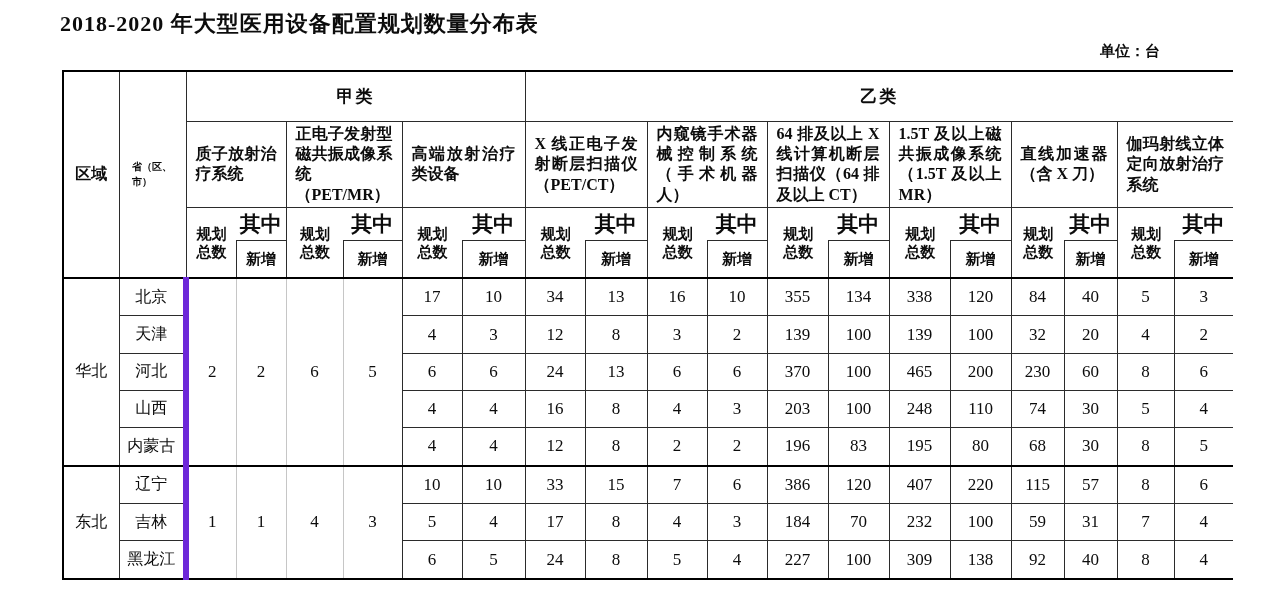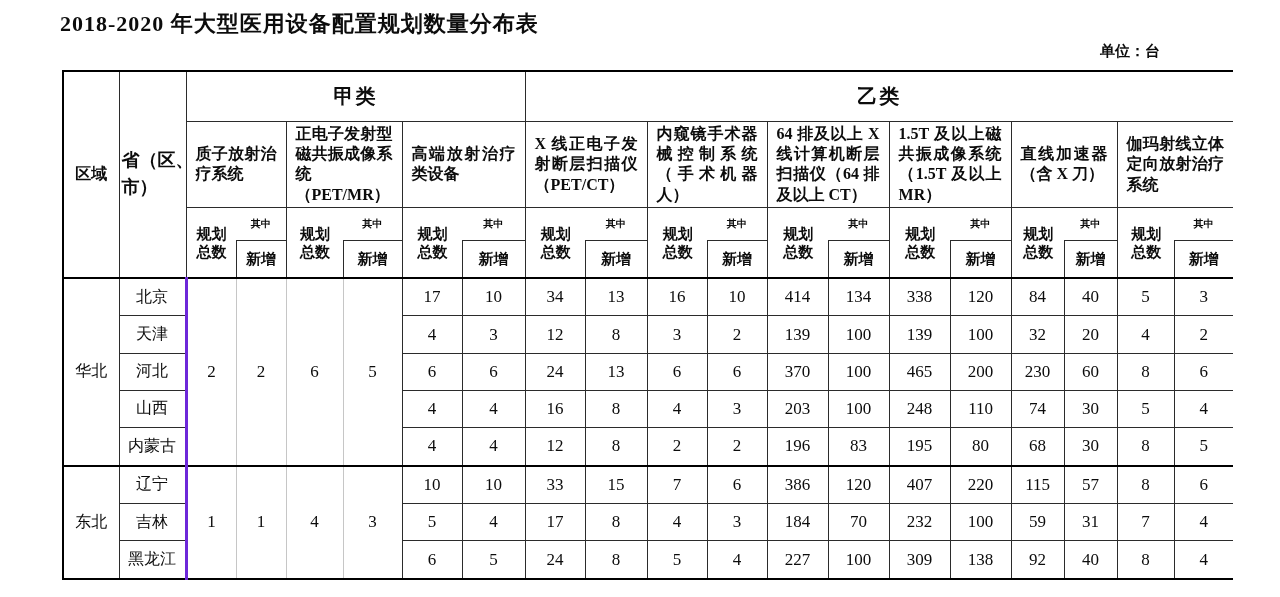--- a/index.html
+++ b/index.html
@@ -8,30 +8,30 @@
   .title{position:absolute;top:9px;left:60px;width:1230px;
          font-size:22px;font-weight:bold;letter-spacing:1px;}
   .unit-note{position:absolute;top:42px;right:120px;font-size:15px;font-weight:bold;}
   table.grid{position:absolute;left:62px;top:70px;width:1170px;height:510px;
              border-collapse:collapse;table-layout:fixed;
              border-top:2px solid #000;border-left:2px solid #000;
              border-bottom:2px solid #000;border-right:none;}
   td{border:1px solid #2b2b2b;text-align:center;vertical-align:middle;
      padding:0 2px;overflow:hidden;font-size:16px;}
   td.hd{font-weight:bold;}
-  td.cat{font-size:20px;letter-spacing:2px;}
+  td.cat{font-size:17px;letter-spacing:2px;}
   td.equip{font-size:16px;line-height:1.28;text-align:justify;padding:2px 9px;}
   td.corner{font-size:16px;}
-  .sheng-span{display:inline-block;width:4.1em;text-align:left;font-size:18px;line-height:1.5;}
+  .sheng-span{display:inline-block;width:4.1em;text-align:left;font-size:10px;line-height:1.5;}
   td.plan{border-right:none;font-size:15px;}
   .plan-span{display:inline-block;width:2.08em;line-height:1.2;text-align:right;}
-  td.qz{border-left:none;font-size:10px;}
+  td.qz{border-left:none;font-size:21px;}
   td.xz{font-size:15px;}
   td.rg,td.prov{font-size:16px;font-weight:normal;}
-  td.prov{border-right:3px solid #6d28d9;}
+  td.prov{border-right:6px solid #6d28d9;}
   td.mg{border-left:1px solid #c6c6c6;border-right:1px solid #c6c6c6;font-size:17px;}
   td.mg-last{border-right:1px solid #2b2b2b;}
   td.num{font-size:17px;}
   tr.row-data-first td{border-top:2px solid #000;}
   td.edge{border-right:none;}
 </style>
 </head>
 <body>
 
 <div class="title">2018-2020 年大型医用设备配置规划数量分布表</div>
@@ -115,21 +115,21 @@
         <td class="num mg" rowspan="5">2</td>
         <td class="num mg" rowspan="5">2</td>
         <td class="num mg" rowspan="5">6</td>
         <td class="num mg mg-last" rowspan="5">5</td>
         <td class="num">17</td>
         <td class="num">10</td>
         <td class="num">34</td>
         <td class="num">13</td>
         <td class="num">16</td>
         <td class="num">10</td>
-        <td class="num">414</td>
+        <td class="num">355</td>
         <td class="num">134</td>
         <td class="num">338</td>
         <td class="num">120</td>
         <td class="num">84</td>
         <td class="num">40</td>
         <td class="num">5</td>
         <td class="num edge">3</td>
       </tr>
       <tr class="">
         <td class="prov">天津</td>

